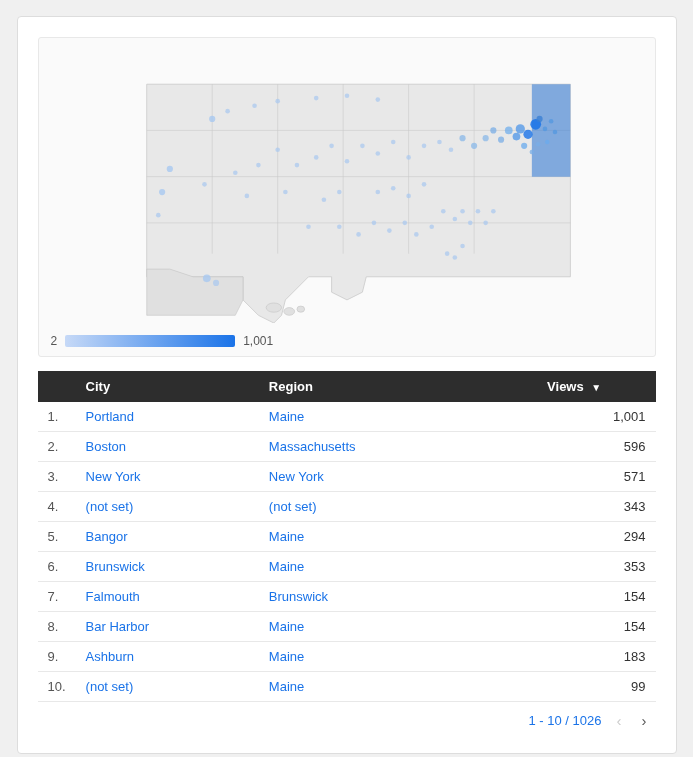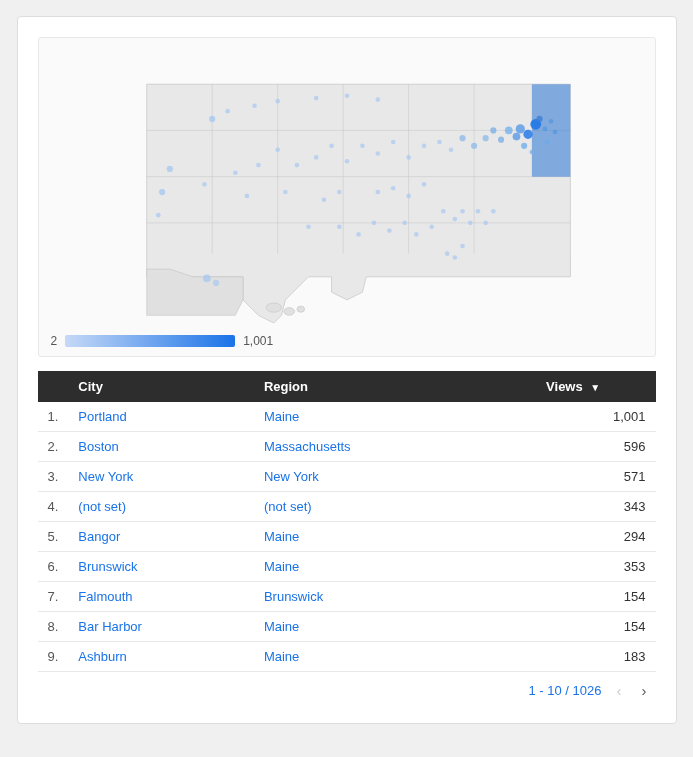--- a/index.html
+++ b/index.html
@@ -315,20 +315,26 @@
           <td><a href="#">Bar Harbor</a></td>
           <td><a href="#">Maine</a></td>
           <td class="views-val">154</td>
         </tr>
         <tr>
           <td class="num-col">9.</td>
           <td><a href="#">Ashburn</a></td>
           <td><a href="#">Maine</a></td>
           <td class="views-val">183</td>
         </tr>
+        <tr>
+          <td class="num-col">10.</td>
+          <td><a href="#">(not set)</a></td>
+          <td><a href="#">Maine</a></td>
+          <td class="views-val">99</td>
+        </tr>
       </tbody>
   </table>
 
   <div class="pagination">
     <span class="page-info">1 - 10 / 1026</span>
     <span class="nav-btn disabled">‹</span>
     <span class="nav-btn">›</span>
   </div>
 </div>
 

